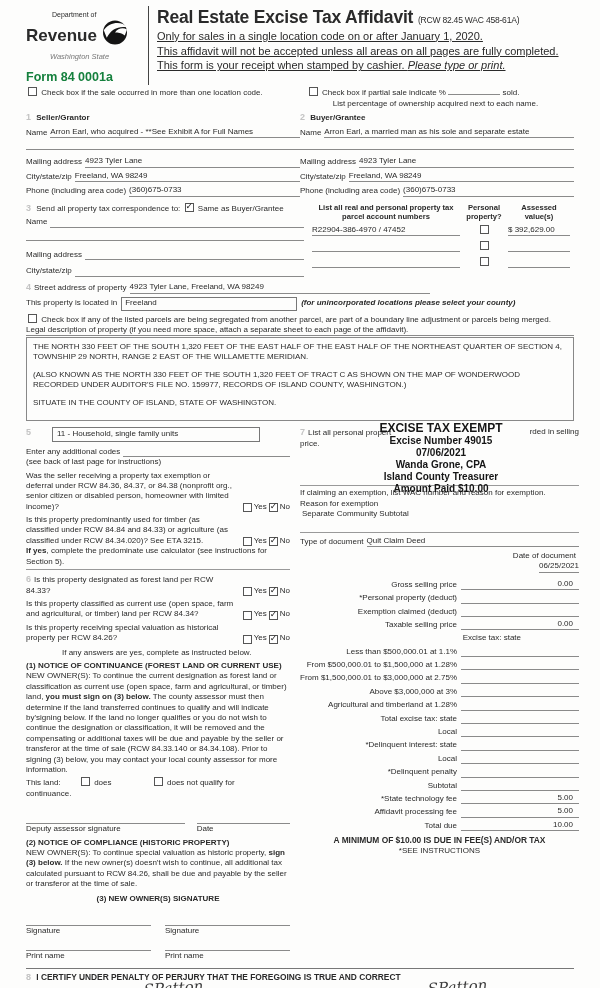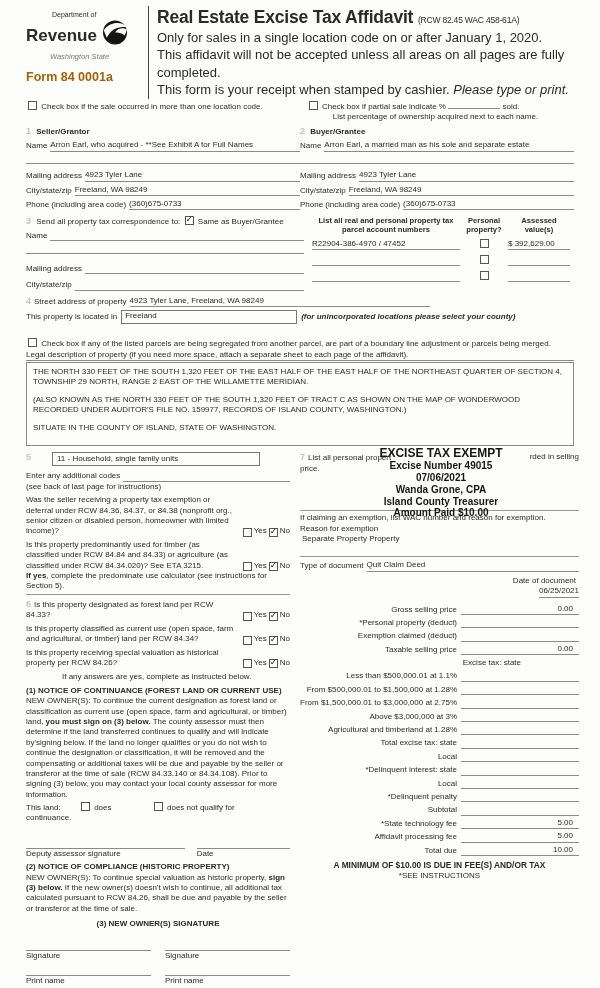--- a/index.html
+++ b/index.html
@@ -13,25 +13,25 @@
   .secno{color:#c3c3c3;font-weight:bold;font-size:9px;margin-right:3px;}
   .cb{display:inline-block;width:7px;height:7px;border:1px solid #555;background:#fff;
       vertical-align:-1px;position:relative;margin:0 2px;}
   .cb.checked::after{content:"\2713";position:absolute;top:-3px;left:0;font-size:9px;color:#222;}
   .row{display:flex;}
   .hdr{display:flex;margin-bottom:2px;}
   .logo{width:122px;padding-top:4px;}
   .logo .dept{font-size:7px;margin-left:26px;}
   .logo .rev{font-size:17px;font-weight:bold;display:flex;align-items:center;}
   .logo .wa{font-size:7.5px;color:#777;font-style:italic;margin-left:24px;}
-  .logo .formno{font-size:12.5px;font-weight:bold;color:#a16207;margin-top:7px;}
+  .logo .formno{font-size:12.5px;font-weight:bold;color:#15803d;margin-top:7px;}
   .titleblk{border-left:1.5px solid #444;padding-left:8px;flex:1;}
   .title{font-size:17.5px;font-weight:bold;letter-spacing:-0.2px;}
   .title small{font-size:8.5px;font-weight:normal;}
-  .notes{font-size:13px;line-height:1.35;}
+  .notes{font-size:11px;line-height:1.35;text-decoration:underline;}
   .twocol{display:flex;}
   .col{flex:1;min-width:0;}
   .fld{display:flex;align-items:flex-end;margin-top:3px;}
   .fld .lab{white-space:nowrap;margin-right:3px;}
   .hrule{border-top:1px solid #999;}
   .parcelhead{display:flex;text-align:center;font-weight:bold;font-size:7.6px;line-height:1.2;}
   .parcelrow{display:flex;align-items:flex-end;margin-top:4px;}
   .legalbox{border:1px solid #888;padding:4px 6px;margin-top:1px;height:84px;box-sizing:border-box;}
   .legalbox p{margin:0 0 8px 0;line-height:1.25;}
   .qrow{display:flex;margin-top:3px;}
@@ -190,21 +190,21 @@
     <div class="fld">
         <span class="secno">4</span>
       <span class="lab">Street address of property</span>
       <span class="u" style="width:300px;"><span>4923 Tyler Lane, Freeland, WA 98249</span></span>
       </div>
     <div style="margin-top:3px;display:flex;align-items:center;">
       <span>This property is located in</span>
       <span style="border:1px solid #777;width:168px;height:12px;margin:0 4px;padding:0 3px;display:inline-block;"><span>Freeland</span></span>
       <span class="b i">(for unincorporated locations please select your county)</span>
     </div>
-    <div style="margin-top:14px;"><span class="cb"></span>
+    <div style="margin-top:3px;"><span class="cb"></span>
       <span>Check box if any of the listed parcels are being segregated from another parcel, are part of a boundary line adjustment or parcels being merged.</span></div>
     <div class="u" style="width:100%;">Legal description of property (if you need more space, attach a separate sheet to each page of the affidavit).</div>
     <div class="legalbox">
       <p>THE NORTH 330 FEET OF THE SOUTH 1,320 FEET OF THE EAST HALF OF THE EAST HALF OF THE NORTHEAST QUARTER OF SECTION 4, TOWNSHIP 29 NORTH, RANGE 2 EAST OF THE WILLAMETTE MERIDIAN.</p>
       <p>(ALSO KNOWN AS THE NORTH 330 FEET OF THE SOUTH 1,320 FEET OF TRACT C AS SHOWN ON THE MAP OF WONDERWOOD RECORDED UNDER AUDITOR'S FILE NO. 159977, RECORDS OF ISLAND COUNTY, WASHINGTON.)</p>
       <p style="margin-bottom:0;">SITUATE IN THE COUNTY OF ISLAND, STATE OF WASHINGTON.</p>
     </div>
   </div>
 
   <div class="row" style="margin-top:6px;">
@@ -323,21 +323,21 @@
       </div>
       <div style="display:flex;justify-content:space-between;">
         <span><span class="secno">7</span><span>List all personal propert</span></span>
         <span>rded in selling</span>
       </div>
       <div>price.</div>
       <div style="height:36px;"></div>
       <div class="hrule" style="margin-bottom:2px;"></div>
       <div>If claiming an exemption, list WAC number and reason for exemption.</div>
       <div>Reason for exemption</div>
-      <div style="padding-left:2px;">Separate Property Property</div>
+      <div style="padding-left:2px;">Separate Community Subtotal</div>
       <div class="hrule" style="margin-top:12px;margin-bottom:3px;"></div>
       <div class="fld">
           <span class="lab">Type of document</span>
         <span class="u fill"><span>Quit Claim Deed</span></span>
         </div>
       <div class="fld" style="margin-top:4px;margin-bottom:4px;flex-direction:column;">
           <span class="lab">Date of document</span>
         <span class="u fill"><span>06/25/2021</span></span>
         </div>
 

